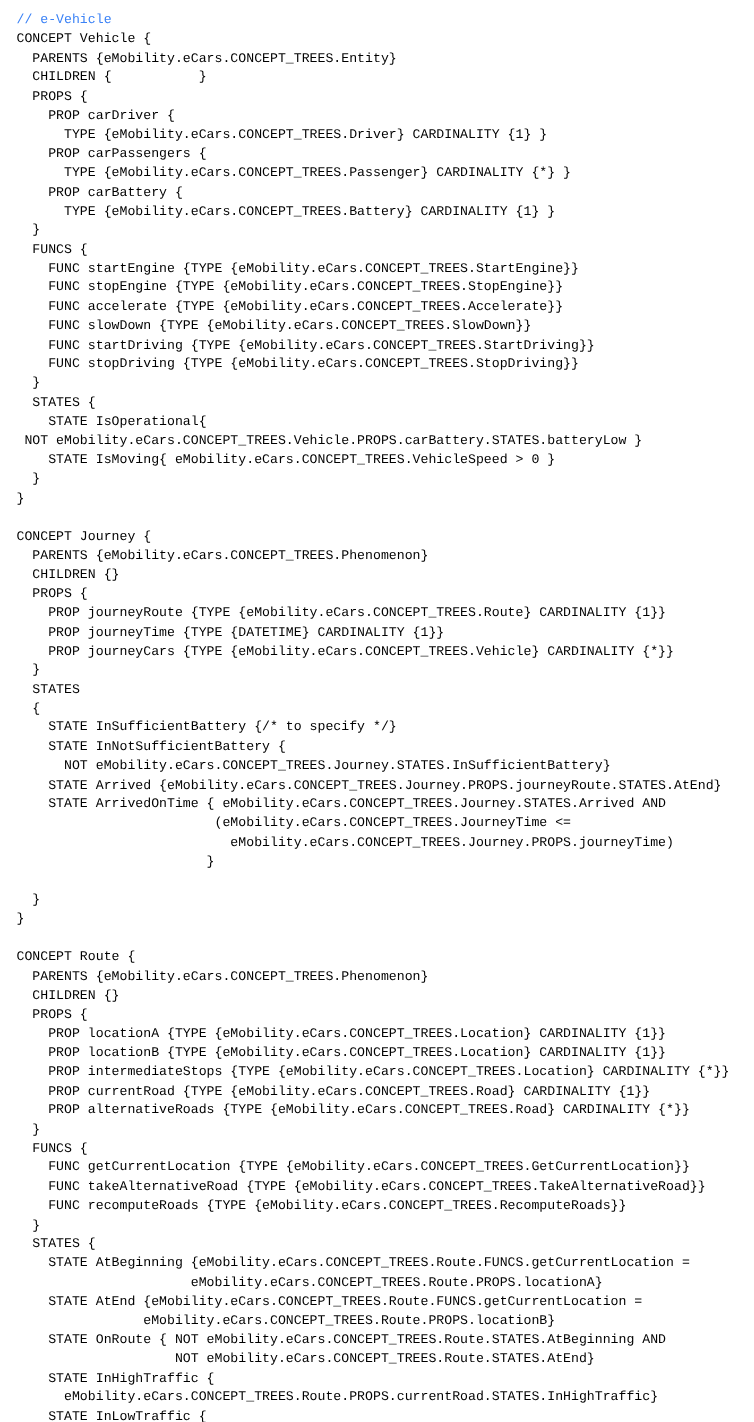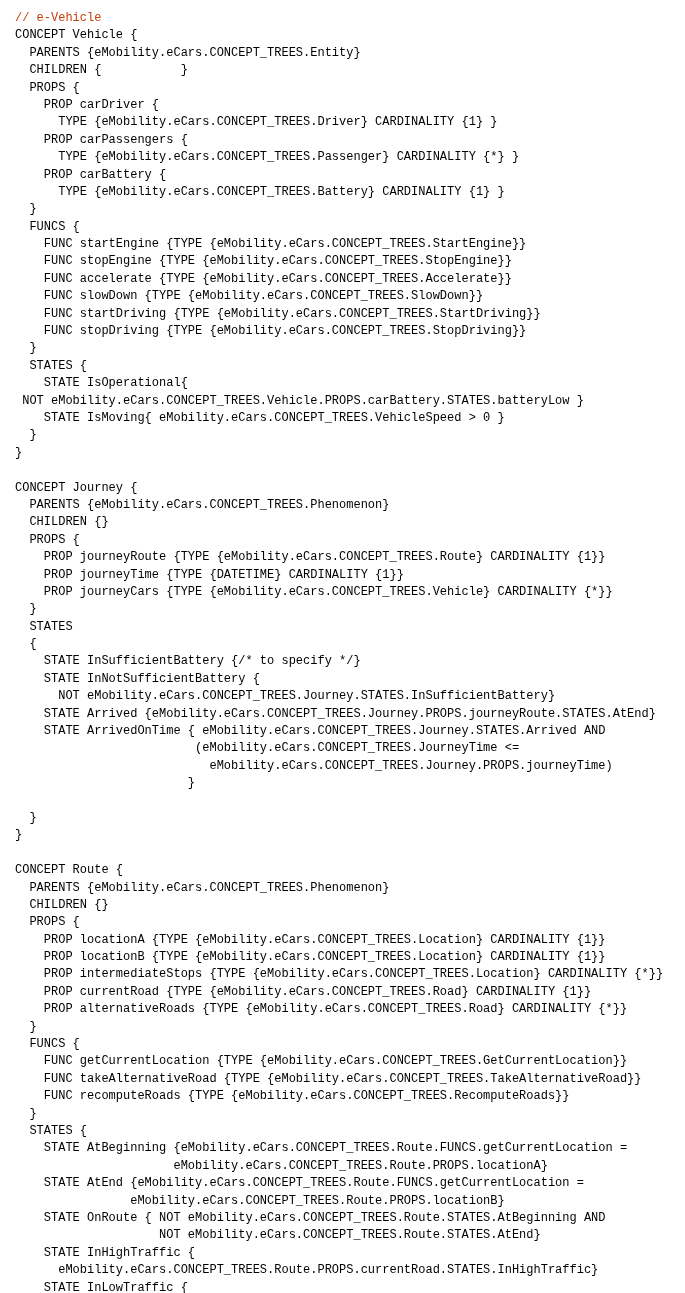--- a/index.html
+++ b/index.html
@@ -16,21 +16,21 @@
       min-height: 1293px;
       padding: 10px 15px;
       line-height: 1.45;
     }
     .code-block {
       white-space: pre;
       font-family: 'Courier New', Courier, monospace;
       font-size: 12px;
       line-height: 1.45;
     }
-    .comment { color: #c2410c; }
+    .comment { color: #3b82f6; }
   </style>
 </head>
 <body>
 
 <div>
   <pre class="code-block"><span class="comment">// e-Vehicle</span>
 <span>CONCEPT Vehicle {
   PARENTS {eMobility.eCars.CONCEPT_TREES.Entity}
   CHILDREN {           }
   PROPS {

